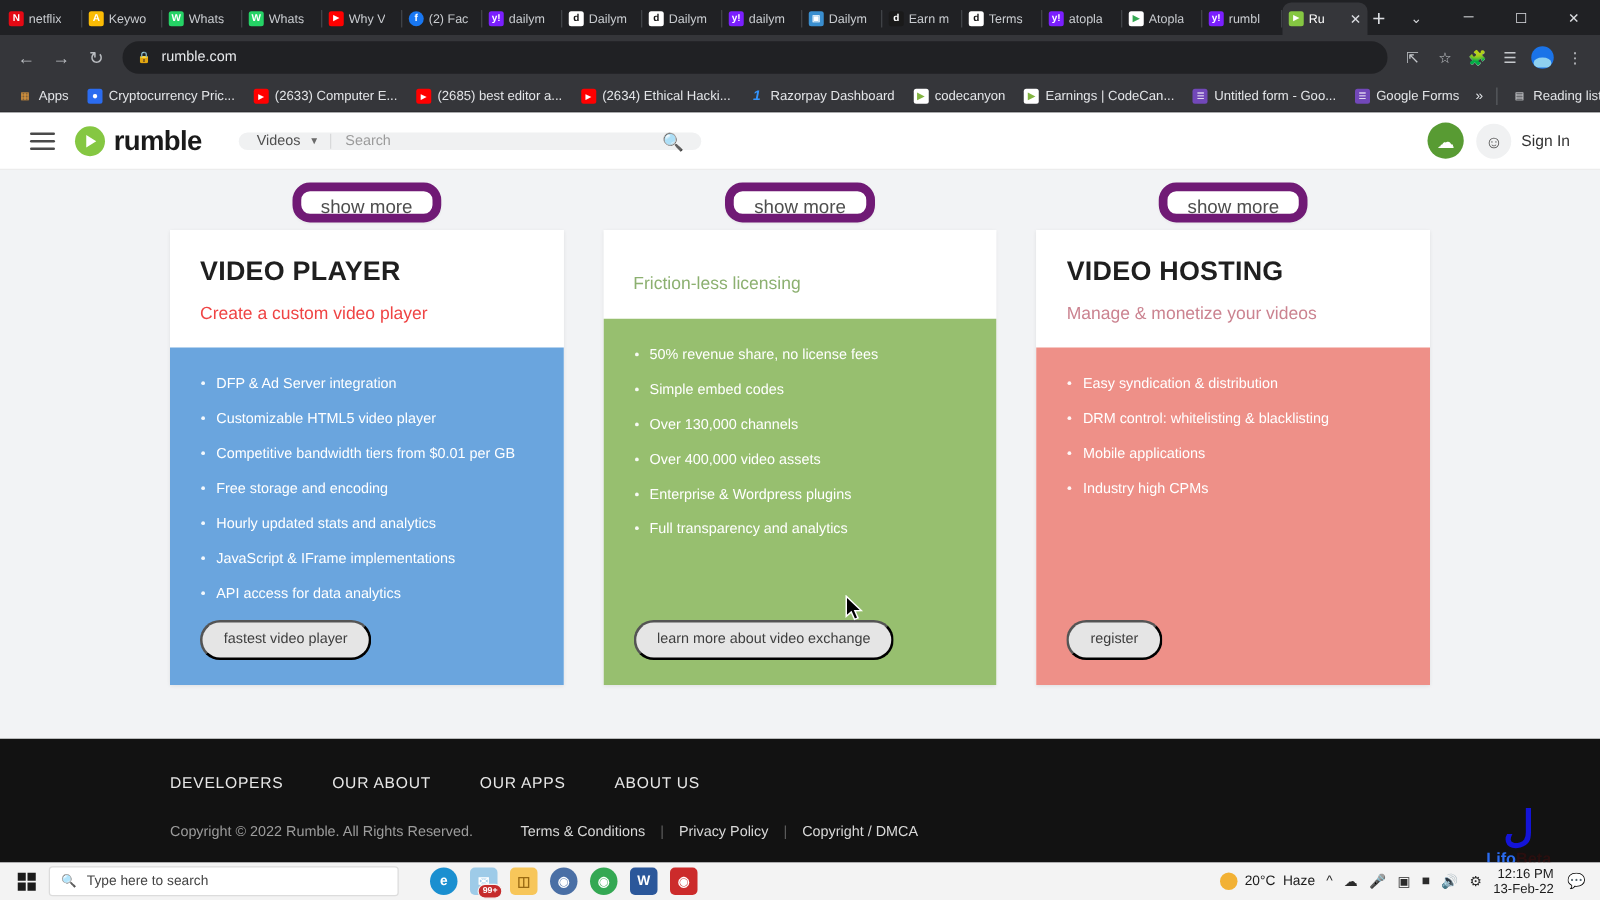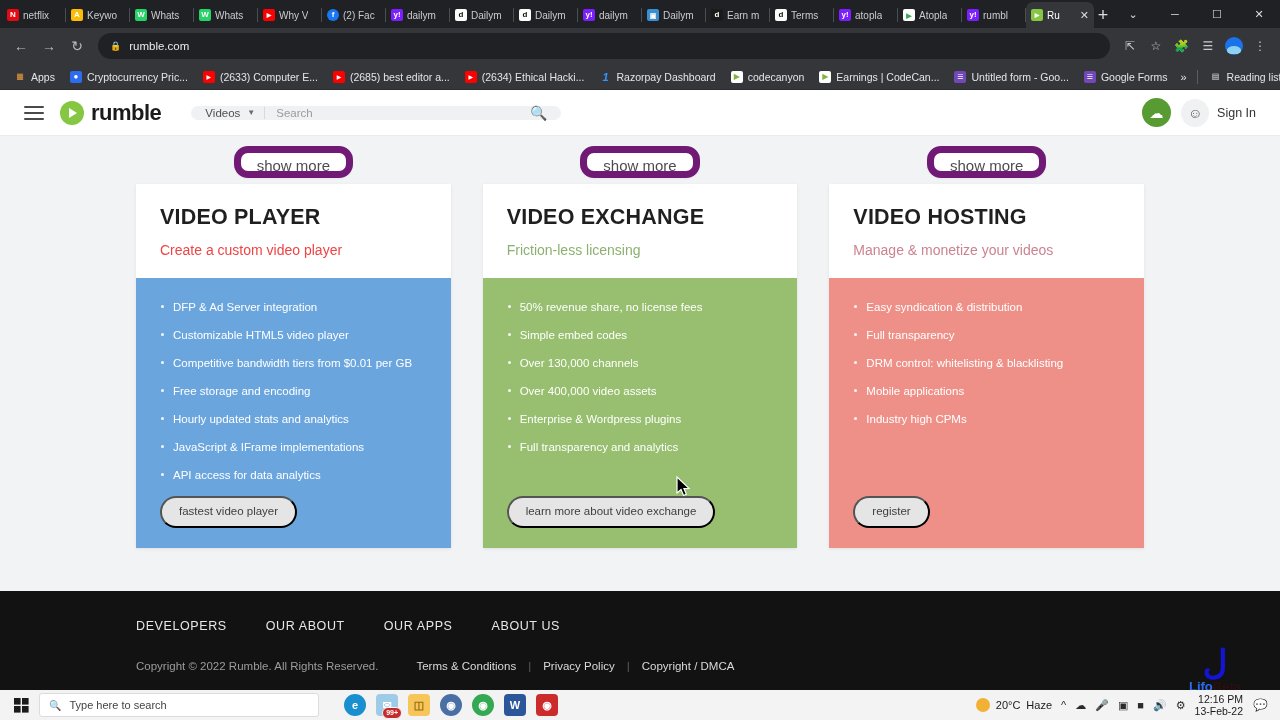--- a/index.html
+++ b/index.html
@@ -465,21 +465,20 @@
               <li>Hourly updated stats and analytics</li>
               <li>JavaScript &amp; IFrame implementations</li>
               <li>API access for data analytics</li>
             </ul>
             <button class="card-cta">fastest video player</button>
           </div>
         </div>
 
         <div class="card c2">
           <div class="card-head">
-            <div class="card-title">VIDEO EXCHANGE</div>
             <div class="card-sub">Friction-less licensing</div>
           </div>
           <div class="card-body">
             <ul>
               <li>50% revenue share, no license fees</li>
               <li>Simple embed codes</li>
               <li>Over 130,000 channels</li>
               <li>Over 400,000 video assets</li>
               <li>Enterprise &amp; Wordpress plugins</li>
               <li>Full transparency and analytics</li>
@@ -489,21 +488,20 @@
         </div>
 
         <div class="card c3">
           <div class="card-head">
             <div class="card-title">VIDEO HOSTING</div>
             <div class="card-sub">Manage &amp; monetize your videos</div>
           </div>
           <div class="card-body">
             <ul>
               <li>Easy syndication &amp; distribution</li>
-              <li>Full transparency</li>
               <li>DRM control: whitelisting &amp; blacklisting</li>
               <li>Mobile applications</li>
               <li>Industry high CPMs</li>
             </ul>
             <button class="card-cta">register</button>
           </div>
         </div>
 
       </div>
     </div>

